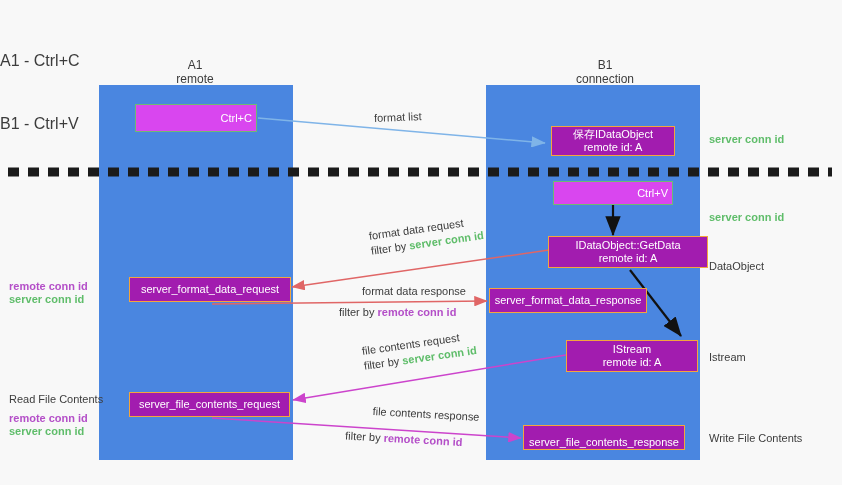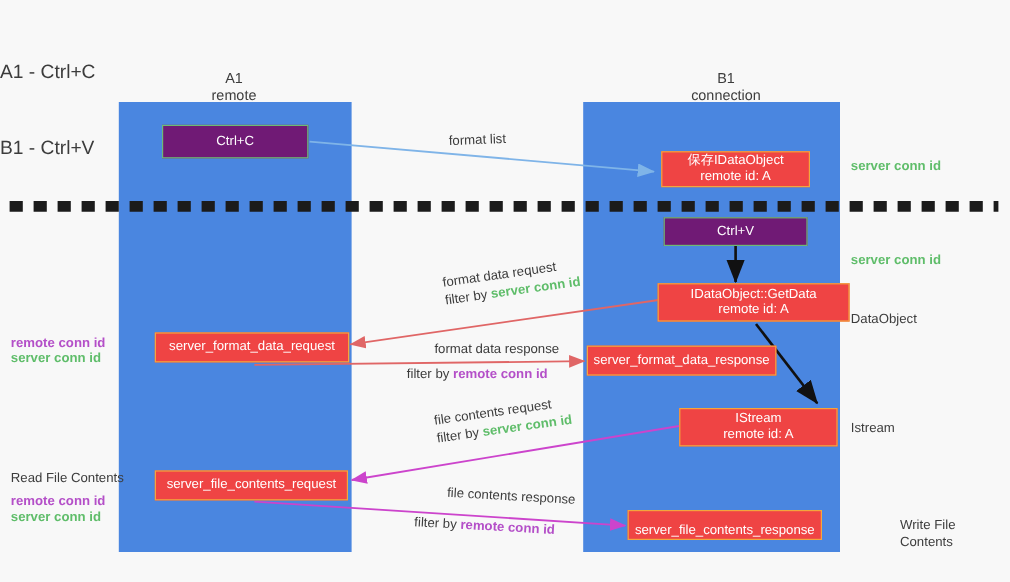--- a/index.html
+++ b/index.html
@@ -37,22 +37,22 @@
 
   
   .box{
     box-sizing:border-box;
     display:flex;align-items:center;justify-content:center;
     text-align:center;
     color:#ffffff;
     font-size:11px;line-height:13px;
     border:1px solid rgba(255,255,255,.15);
   }
-  .box.green{background:#701a75;border-color:#6fba73;}
-  .box.orange{background:#ef4444;border-color:#f3a63d;}
+  .box.green{background:#d946ef;border-color:#6fba73;justify-content:flex-end;}
+  .box.orange{background:#a21caf;border-color:#f3a63d;}
   .box .inner{white-space:pre-line;padding:0 4px;}
 
   
   .sidelbl{font-size:11px;line-height:14px;white-space:pre-line;}
   .green-txt{color:#5fbd6a;font-weight:bold;}
   .purple-txt{color:#b44fc8;font-weight:bold;}
   .dark-txt{color:#3c3c3c;}
 
   
   .cap{
@@ -158,21 +158,21 @@
   </div>
 
   <div class="abs sidelbl green-txt" style="left:709px;top:132px;">server conn id</div>
 
   <div class="abs sidelbl green-txt" style="left:709px;top:210px;">server conn id</div>
 
   <div class="abs sidelbl dark-txt" style="left:709px;top:259px;">DataObject</div>
 
   <div class="abs sidelbl dark-txt" style="left:709px;top:350px;">Istream</div>
 
-  <div class="abs sidelbl dark-txt" style="left:750px;top:431px;">Write File Contents</div>
+  <div class="abs sidelbl dark-txt" style="left:709px;top:431px;">Write File Contents</div>
 
   <div class="abs sidelbl purple-txt" style="left:9px;top:279px;">remote conn id</div>
   <div class="abs sidelbl green-txt" style="left:9px;top:292px;">server conn id</div>
 
   <div class="abs sidelbl dark-txt" style="left:9px;top:392px;">Read File Contents</div>
   <div class="abs sidelbl purple-txt" style="left:9px;top:411px;">remote conn id</div>
   <div class="abs sidelbl green-txt" style="left:9px;top:424px;">server conn id</div>
 
   <div class="abs cap" style="left:374px;top:110px;transform:rotate(-2.2deg);">format list</div>
 

